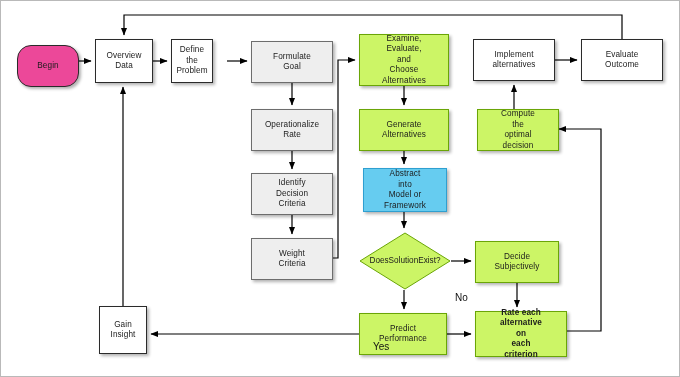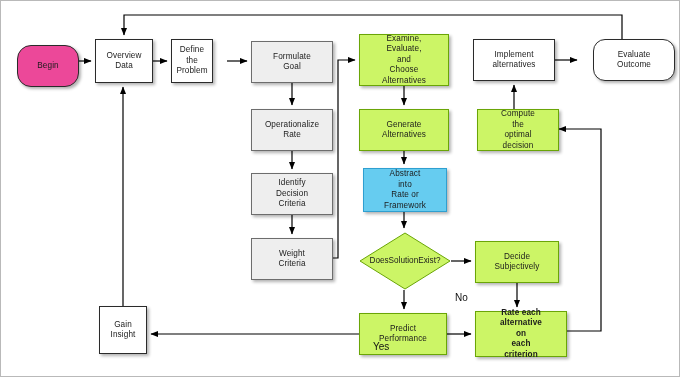--- a/index.html
+++ b/index.html
@@ -164,21 +164,21 @@
       </div>
       <div class="node green" style="left: 358px; top: 108px; width: 90px; height: 40px;">
         <div>
           <span>Generate</span>
           <span>Alternatives</span>
         </div>
       </div>
       <div class="node blue" style="left: 362px; top: 167px; width: 84px; height: 44px;">
         <div>
           <span>Abstract into</span>
-          <span>Rate or</span>
+          <span>Model or</span>
           <span>Framework</span>
         </div>
       </div>
       <div class="diamond-wrap" style="left: 358px; top: 231px; width: 92px; height: 58px;">
         <svg class="diamond-shape" viewBox="0 0 92 58">
           <polygon points="46,1 91,29 46,57 1,29" fill="#ccf566" stroke="#6aa507" stroke-width="1"></polygon>
         </svg>
         <div class="diamond-label">
           <span>Does</span>
           <span>Solution</span>
@@ -209,21 +209,21 @@
           <span>Compute the</span>
           <span>optimal decision</span>
         </div>
       </div>
       <div class="node white" style="left: 472px; top: 38px; width: 82px; height: 42px;">
         <div>
           <span>Implement</span>
           <span>alternatives</span>
         </div>
       </div>
-      <div class="node white" style="left: 592px; top: 38px; width: 82px; height: 30px; border-radius: 12px;">
+      <div class="node white" style="left: 580px; top: 38px; width: 82px; height: 30px;">
         <div>
           <span>Evaluate</span>
           <span>Outcome</span>
         </div>
       </div>
       <div class="node white" style="left: 98px; top: 305px; width: 48px; height: 48px;">
         <div>
           <span>Gain</span>
           <span>Insight</span>
         </div>

